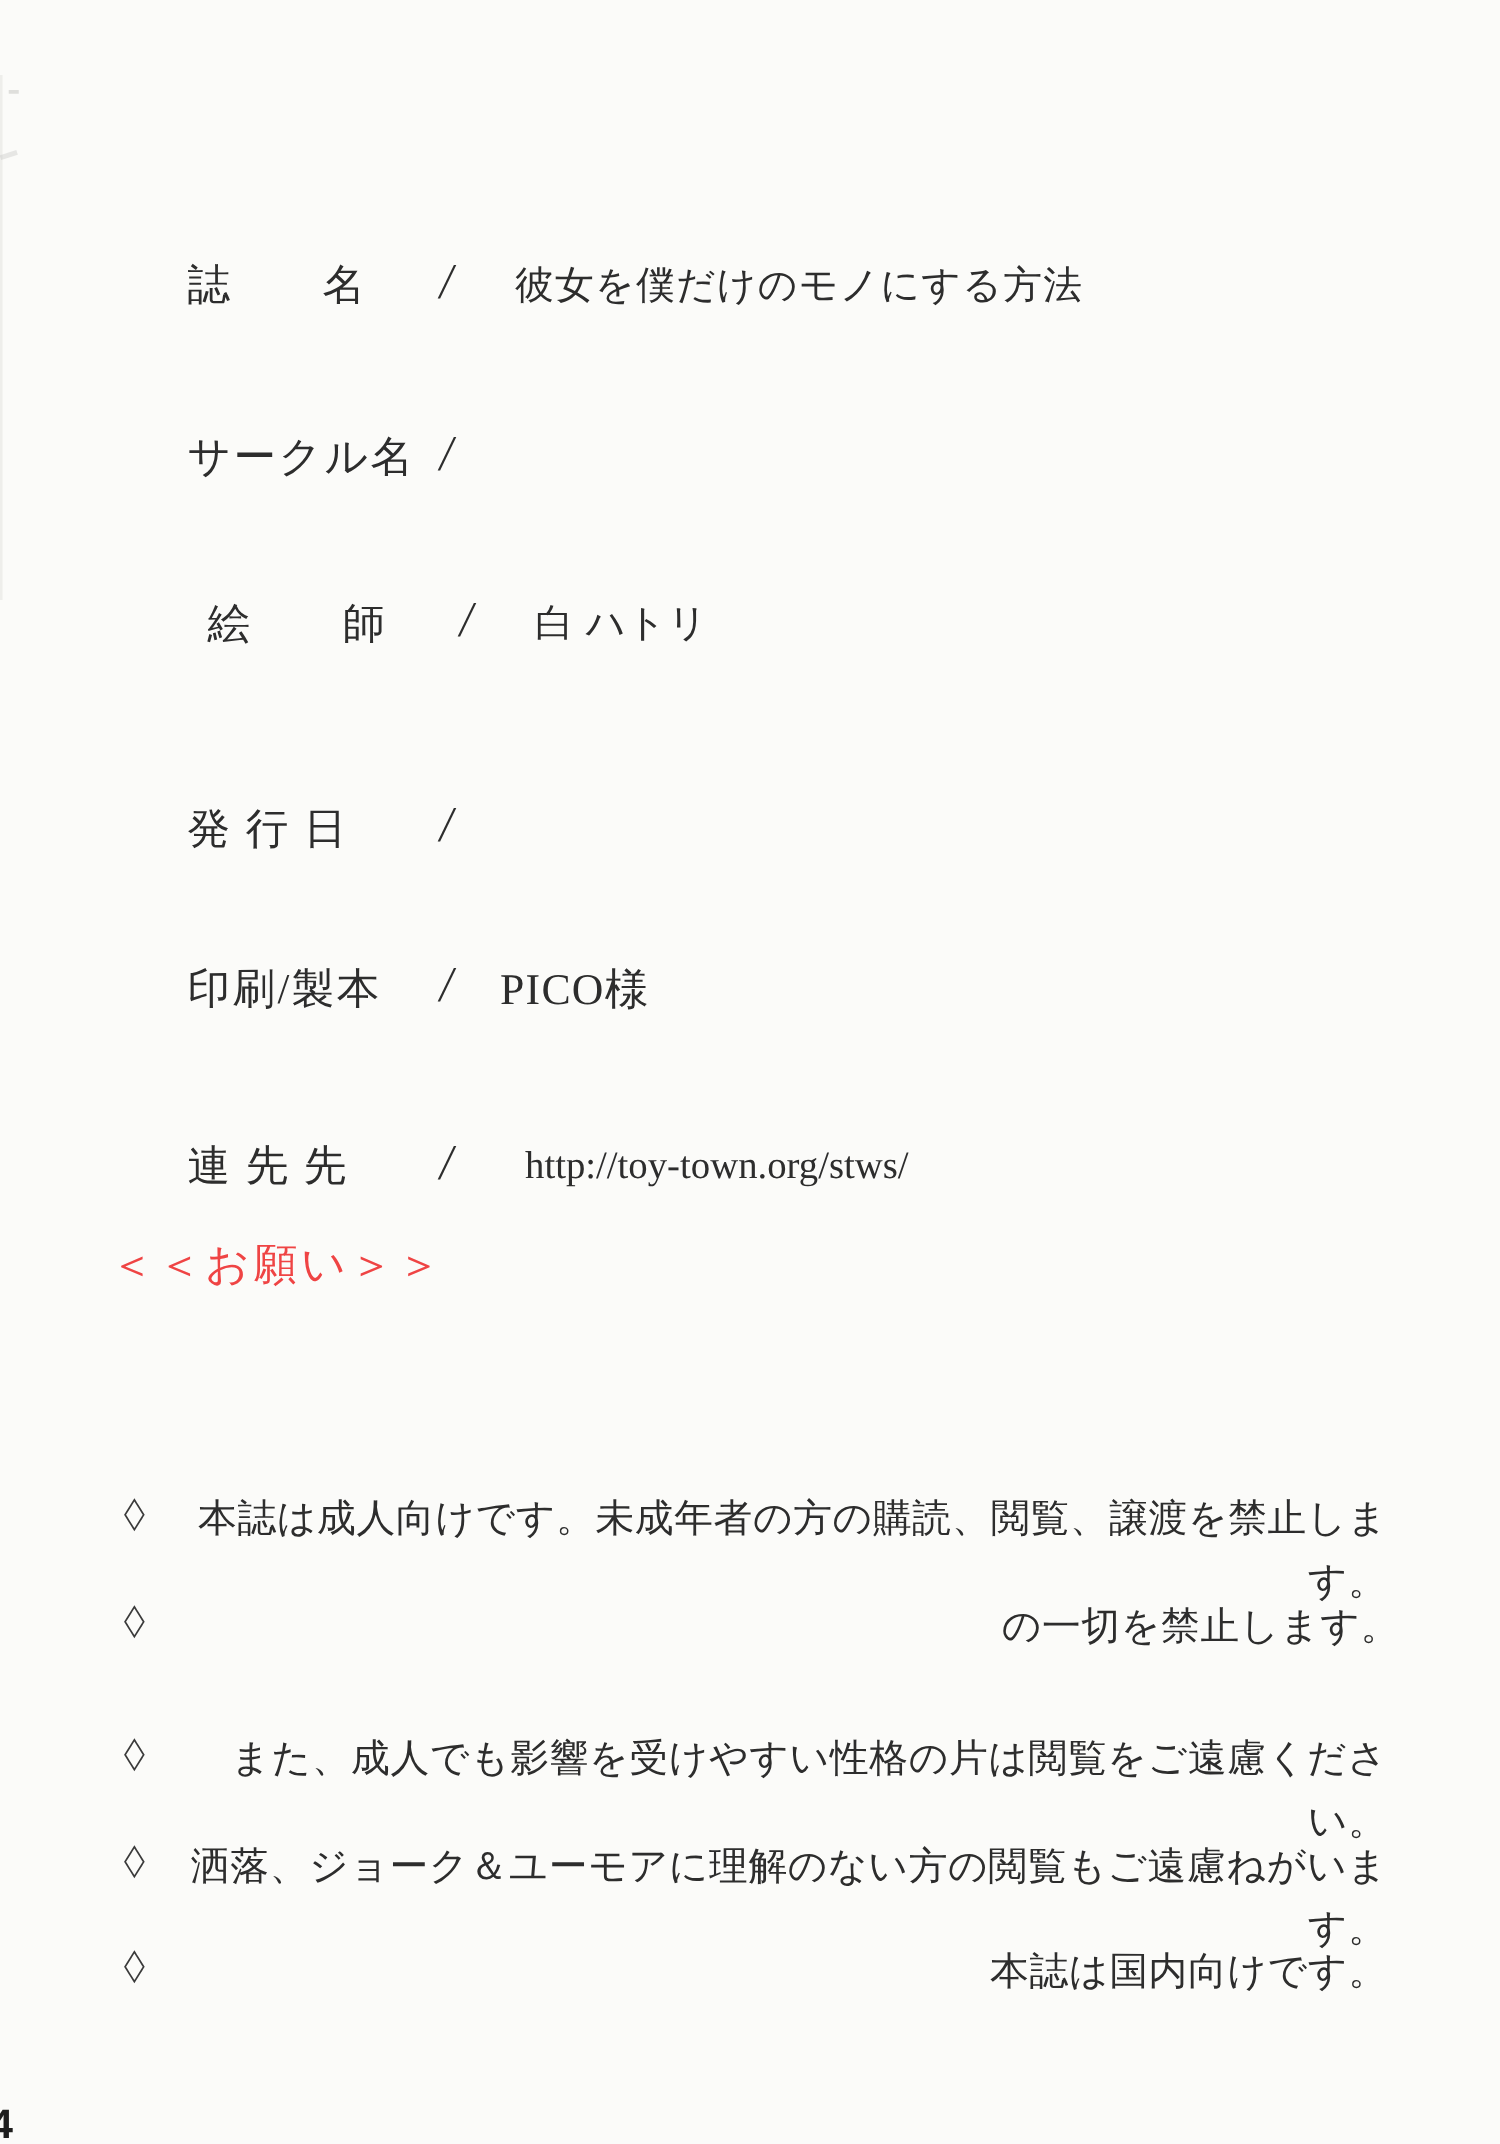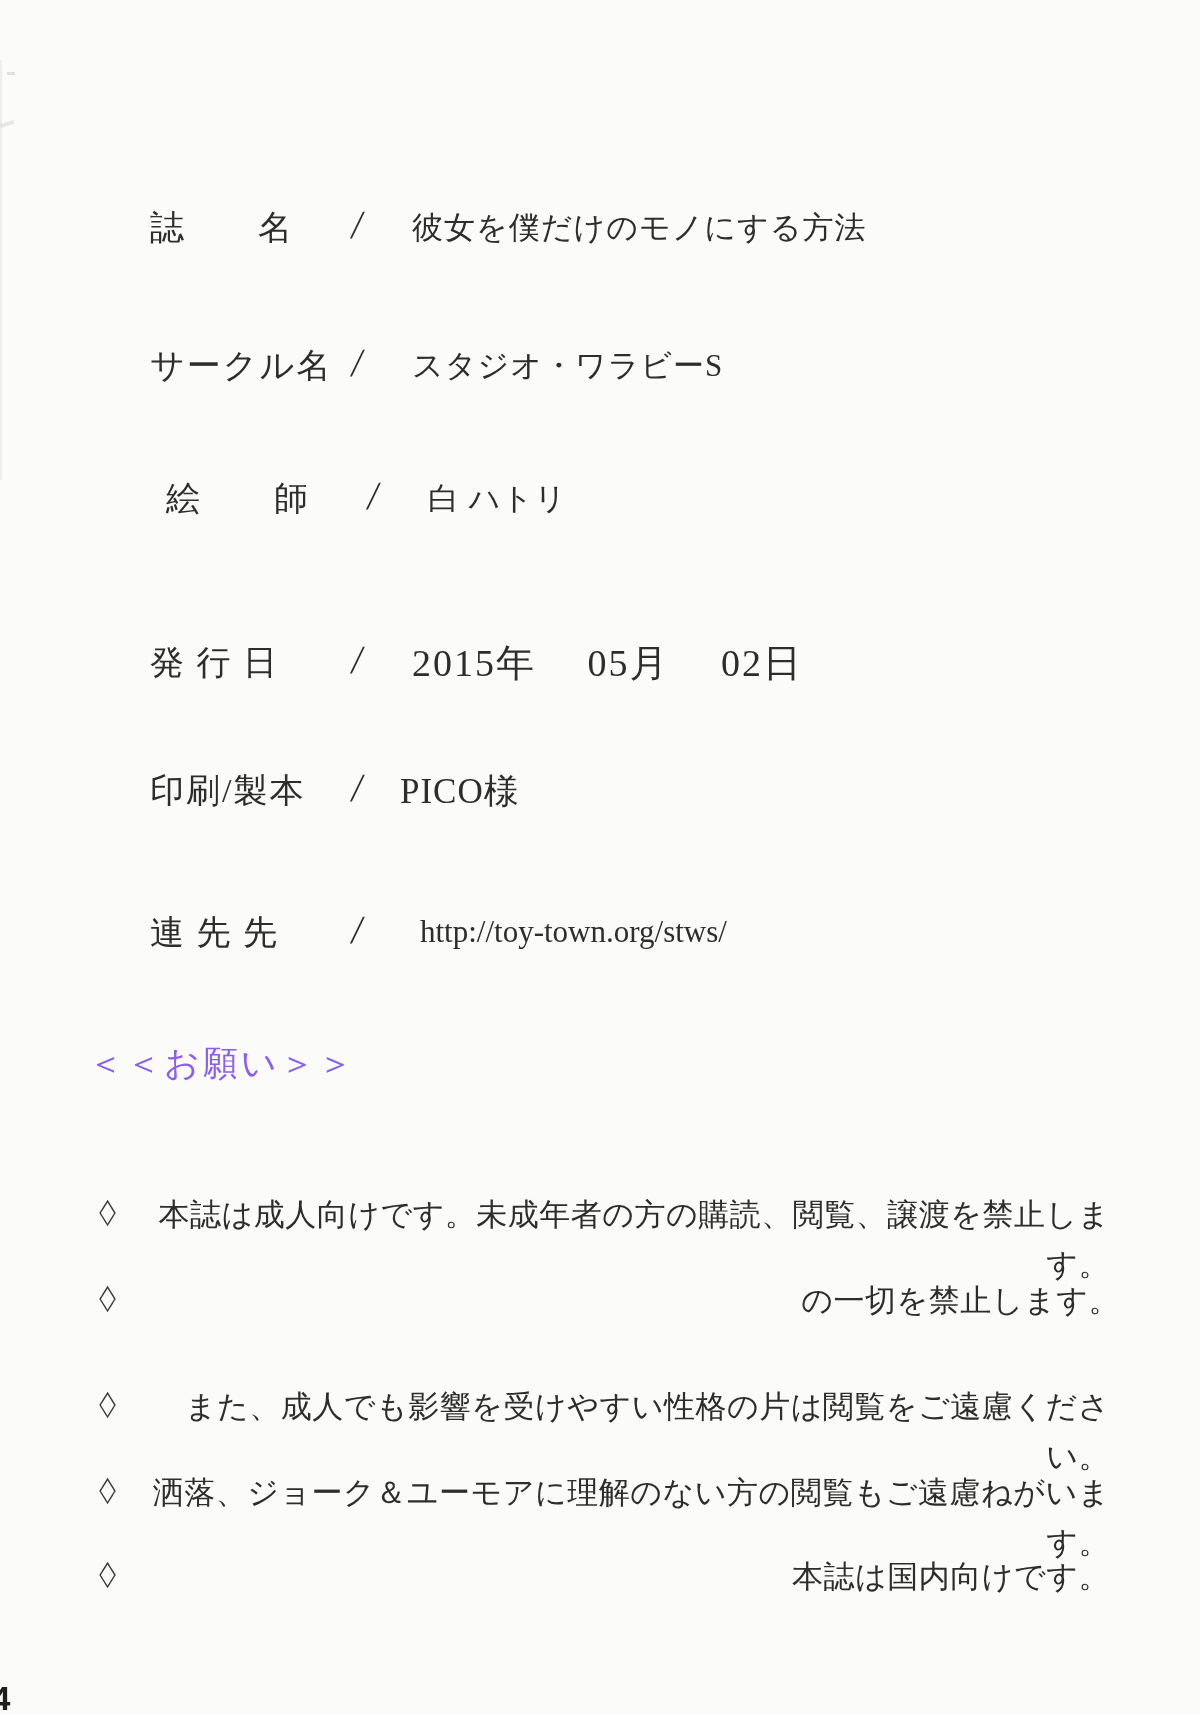--- a/index.html
+++ b/index.html
@@ -61,24 +61,24 @@
   #row-4 { top: 768px; }
   #row-5 { top: 910px; }
   #row-3 .info-value { font-size: 38px; top: -2px; letter-spacing: 2px; }
   #row-4 .info-value { font-size: 35px; top: 0; left: 400px; }
   #row-5 .info-value { font-size: 31px; top: 4px; left: 420px; letter-spacing: 0px; }
 
   
   .notice-heading {
     position: absolute;
     left: 88px;
-    top: 1040px;
+    top: 988px;
     font-size: 35px;
     letter-spacing: 3px;
-    color: #8b5cf6;
+    color: #ef4444;
   }
   .notice-item {
     position: absolute;
     left: 0;
     width: 100%;
   }
   #note-0 { top: 1190px; }
   #note-1 { top: 1276px; }
   #note-2 { top: 1382px; }
   #note-3 { top: 1468px; }
@@ -140,33 +140,31 @@
 
   <div class="info-row" id="row-0">
     <span class="info-label">誌　　名</span>
     <span class="info-slash">/</span>
     <span class="info-value">彼女を僕だけのモノにする方法</span>
   </div>
 
   <div class="info-row" id="row-1">
     <span class="info-label">サークル名</span>
     <span class="info-slash">/</span>
-    <span class="info-value">スタジオ・ワラビーS</span>
   </div>
 
   <div class="info-row" id="row-2">
     <span class="info-label">絵　　師</span>
     <span class="info-slash">/</span>
     <span class="info-value">白 ハトリ</span>
   </div>
 
   <div class="info-row" id="row-3">
     <span class="info-label">発 行 日</span>
     <span class="info-slash">/</span>
-    <span class="info-value">2015年　 05月　 02日</span>
   </div>
 
   <div class="info-row" id="row-4">
     <span class="info-label">印刷/製本</span>
     <span class="info-slash">/</span>
     <span class="info-value">PICO様</span>
   </div>
 
   <div class="info-row" id="row-5">
     <span class="info-label">連 先 先</span>

